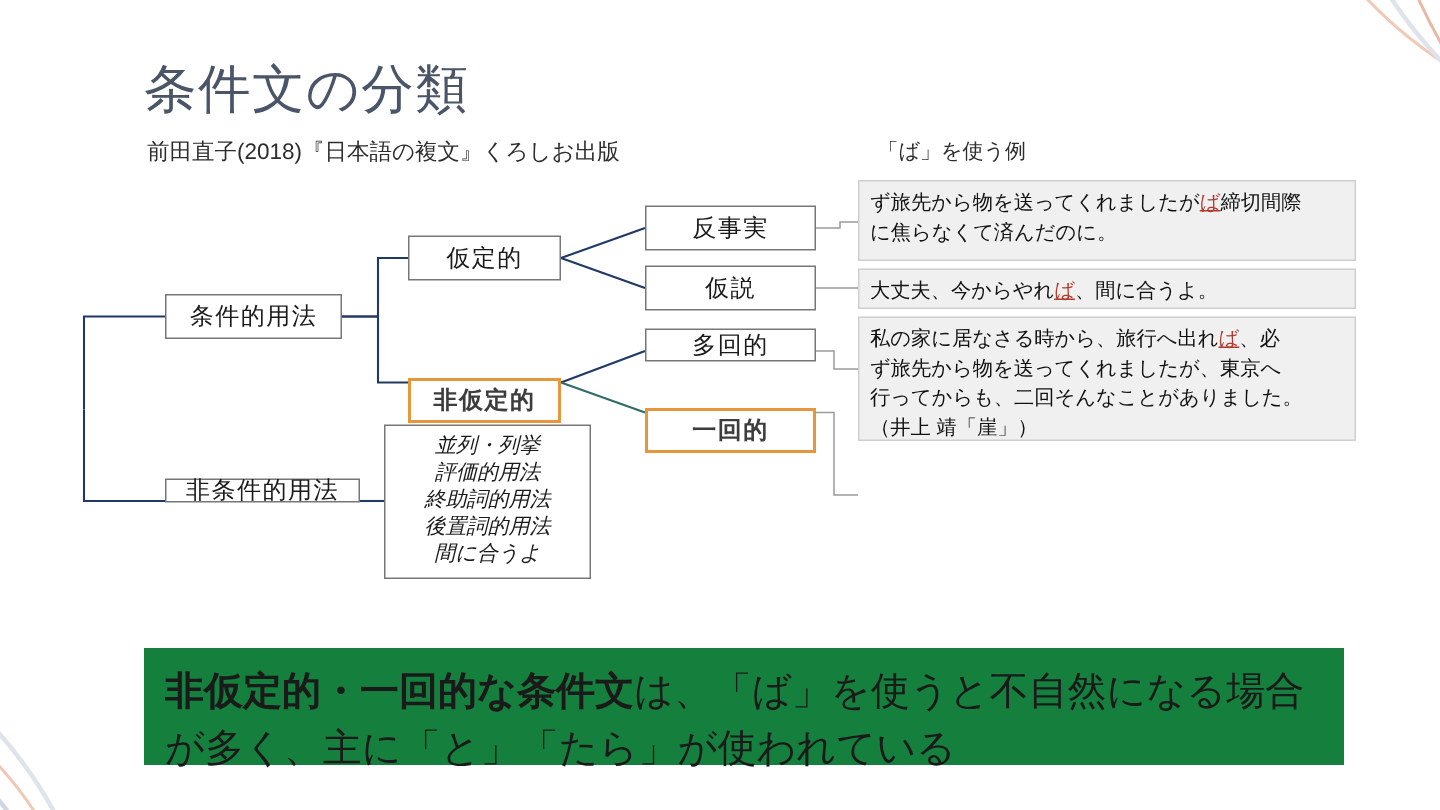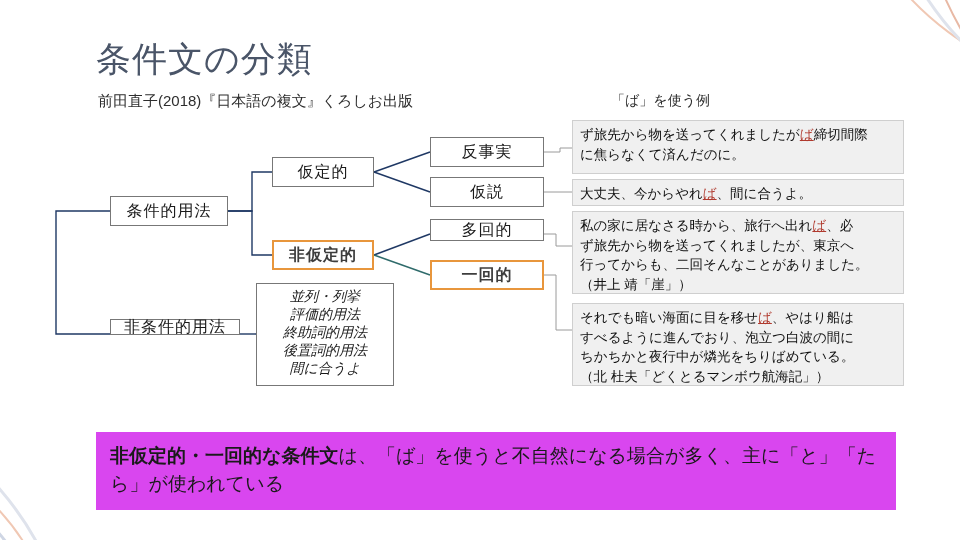--- a/index.html
+++ b/index.html
@@ -42,21 +42,21 @@
   }
   .subtitle {
     position: absolute;
     left: 98px;
     top: 92px;
     font-size: 15px;
     color: #2d2d2d;
   }
   .examples-heading {
     position: absolute;
-    left: 611px;
+    left: 585px;
     top: 92px;
     font-size: 14px;
     color: #2d2d2d;
   }
 
   
   .node {
     position: absolute;
     border: 1px solid #777;
     background: #fff;
@@ -65,20 +65,21 @@
     display: flex;
     align-items: center;
     justify-content: center;
     box-sizing: border-box;
     letter-spacing: 1px;
   }
   .node.highlight {
     border: 2px solid #e8963c;
     font-weight: bold;
     color: #3d3d3d;
+    margin-top: 12px;
   }
   .node.plain-list {
     font-size: 14px;
     line-height: 1.28;
     display: block;
     text-align: center;
     padding: 4px 6px 5px 6px;
     letter-spacing: 0px;
   }
 
@@ -98,24 +99,24 @@
     text-decoration: underline;
   }
 
   
   .callout {
     position: absolute;
     left: 96px;
     top: 432px;
     width: 800px;
     height: 78px;
-    background: #d946ef;
+    background: #15803d;
     box-sizing: border-box;
     padding: 10px 14px 0 14px;
-    font-size: 19px;
+    font-size: 26px;
     line-height: 1.45;
     color: #1a1a1a;
   }
   .callout b { font-weight: bold; }
 
   svg.lines {
     position: absolute;
     left: 0; top: 0;
     width: 960px; height: 540px;
     pointer-events: none;
@@ -199,24 +200,18 @@
     <div><span>大丈夫、今からやれ</span><u>ば</u><span>、間に合うよ。</span></div>
   </div>
 
   <div class="ex" style="left:572px; top:211px; width:332px; height:83px;">
     <div><span>私の家に居なさる時から、旅行へ出れ</span><u>ば</u><span>、必</span></div>
     <div><span>ず旅先から物を送ってくれましたが、東京へ</span></div>
     <div><span>行ってからも、二回そんなことがありました。</span></div>
     <div><span>（井上 靖「崖」）</span></div>
   </div>
 
-  <div class="ex" style="left:572px; top:303px; width:332px; height:83px;">
-    <div><span>それでも暗い海面に目を移せ</span><u>ば</u><span>、やはり船は</span></div>
-    <div><span>すべるように進んでおり、泡立つ白波の間に</span></div>
-    <div><span>ちかちかと夜行中が燐光をちりばめている。</span></div>
-    <div><span>（北 杜夫「どくとるマンボウ航海記」）</span></div>
-  </div>
 
   <div class="callout">
     <b>非仮定的・一回的な条件文</b><span>は、「ば」を使うと不自然になる場合が多く、主に「と」「たら」が使われている</span>
   </div>
 
 </div>
 
 </body></html>

